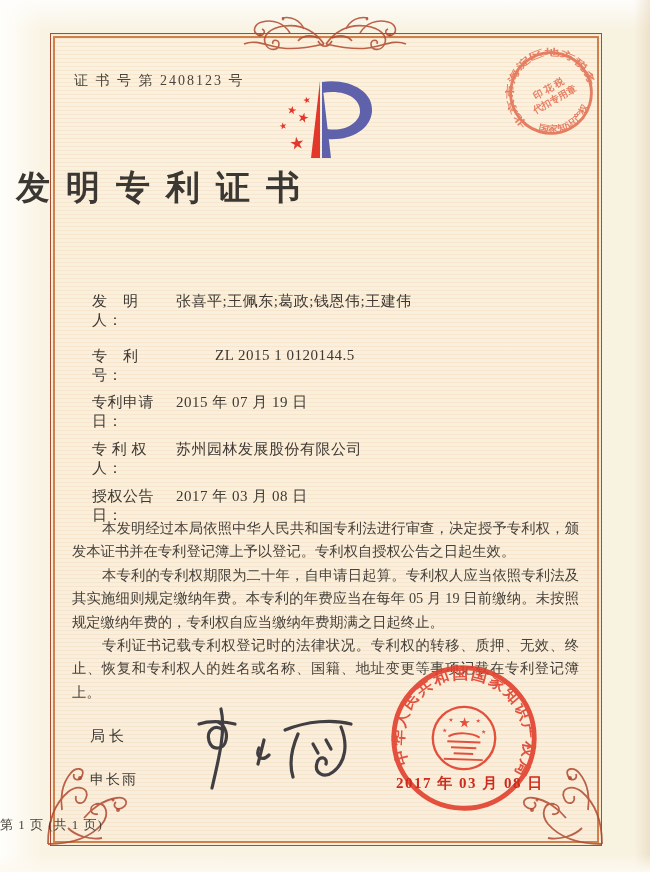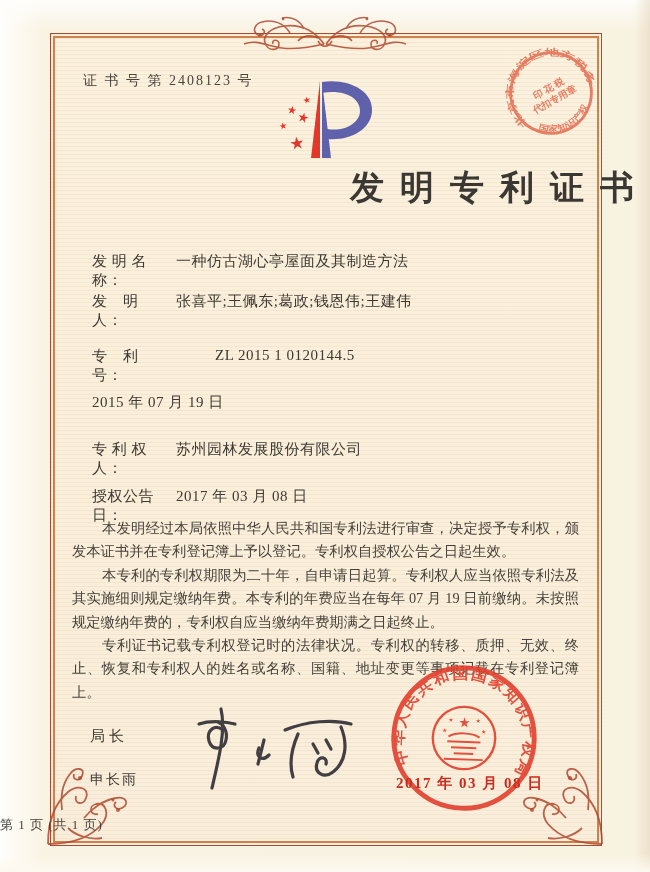--- a/index.html
+++ b/index.html
@@ -29,25 +29,25 @@
       repeating-linear-gradient(180deg,rgba(230,160,110,.13) 0 1px,rgba(0,0,0,0) 1px 4px),
       linear-gradient(180deg,#faf1de 0%,#f9efdb 60%,#f8eedb 100%);
     box-sizing:border-box;
   }
   .frame::before{
     content:"";position:absolute;inset:2px;border:2px solid #d0804a;pointer-events:none;
   }
 
   .abs{position:absolute;}
   .cert-no{
-    left:83px;top:72px;font-size:14px;color:#4a443c;letter-spacing:2px;z-index:2;
+    left:74px;top:72px;font-size:14px;color:#4a443c;letter-spacing:2px;z-index:2;
   }
   .logo{left:252px;top:74px;width:146px;height:108px;z-index:2;}
   .title{
-    left:0;top:165px;width:650px;text-align:right;
+    left:0;top:165px;width:650px;text-align:left;
     font-size:34px;font-weight:bold;color:#3b3733;
     letter-spacing:16px;text-indent:16px;z-index:2;
   }
   .field-row{position:absolute;left:92px;width:490px;display:flex;
     font-size:15px;color:#3e3933;}
   .field-label{display:inline-block;width:84px;flex:0 0 84px;letter-spacing:.5px;}
   .field-value{flex:1;letter-spacing:.5px;} .row2:{top:347px;}
   .r0{top:252px;} .r1{top:292px;} .r2{top:347px;gap:39px;} .r3{top:393px;} .r4{top:440px;} .r5{top:487px;}
 
   .body-text{
@@ -147,47 +147,44 @@
       <text x="55" y="29" font-size="9" transform="rotate(-15 55 26)">★</text>
       <text x="40" y="40" font-size="11" transform="rotate(10 40 37)">★</text>
       <text x="31" y="55" font-size="9" transform="rotate(-12 31 52)">★</text>
       <text x="51" y="48" font-size="13" transform="rotate(14 51 44)">★</text>
       <text x="45" y="75" font-size="17" transform="rotate(-8 45 70)">★</text>
     </g>
   </svg>
 
   <div class="abs title">发明专利证书</div>
 
-  <div class="field-row r0">
-    <span class="field-label">发 明 名 称：</span>
-    <span class="field-value">一种仿古湖心亭屋面及其制造方法</span>
-  </div>
   <div class="field-row r1">
     <span class="field-label">发　明　人：</span>
     <span class="field-value">张喜平;王佩东;葛政;钱恩伟;王建伟</span>
   </div>
   <div class="field-row r2">
     <span class="field-label">专　利　号：</span>
     <span class="field-value">ZL 2015 1 0120144.5</span>
   </div>
   <div class="field-row r3">
+    <span class="field-label">专利申请日：</span>
     <span class="field-value">2015 年 07 月 19 日</span>
   </div>
   <div class="field-row r4">
     <span class="field-label">专 利 权 人：</span>
     <span class="field-value">苏州园林发展股份有限公司</span>
   </div>
   <div class="field-row r5">
     <span class="field-label">授权公告日：</span>
     <span class="field-value">2017 年 03 月 08 日</span>
   </div>
 
   <div class="abs body-text">
     <p>本发明经过本局依照中华人民共和国专利法进行审查，决定授予专利权，颁发本证书并在专利登记簿上予以登记。专利权自授权公告之日起生效。</p>
-    <p>本专利的专利权期限为二十年，自申请日起算。专利权人应当依照专利法及其实施细则规定缴纳年费。本专利的年费应当在每年 07 月 19 日前缴纳。未按照规定缴纳年费的，专利权自应当缴纳年费期满之日起终止。</p>
+    <p>本专利的专利权期限为二十年，自申请日起算。专利权人应当依照专利法及其实施细则规定缴纳年费。本专利的年费应当在每年 05 月 19 日前缴纳。未按照规定缴纳年费的，专利权自应当缴纳年费期满之日起终止。</p>
     <p>专利证书记载专利权登记时的法律状况。专利权的转移、质押、无效、终止、恢复和专利权人的姓名或名称、国籍、地址变更等事项记载在专利登记簿上。</p>
   </div>
 
   <div class="abs sig-title">局长</div>
   <div class="abs sig-name">申长雨</div>
 
   <svg class="abs sig-hand" viewBox="0 0 180 95">
     <g fill="none" stroke="#2e2d33" stroke-width="3.2" stroke-linecap="round" opacity="0.9">
       <path d="M38,30 C30,24 21,30 24,41 C27,51 39,50 41,40 C43,31 38,24 33,22"></path>
       <path d="M36,9 C41,30 34,58 27,88"></path>

